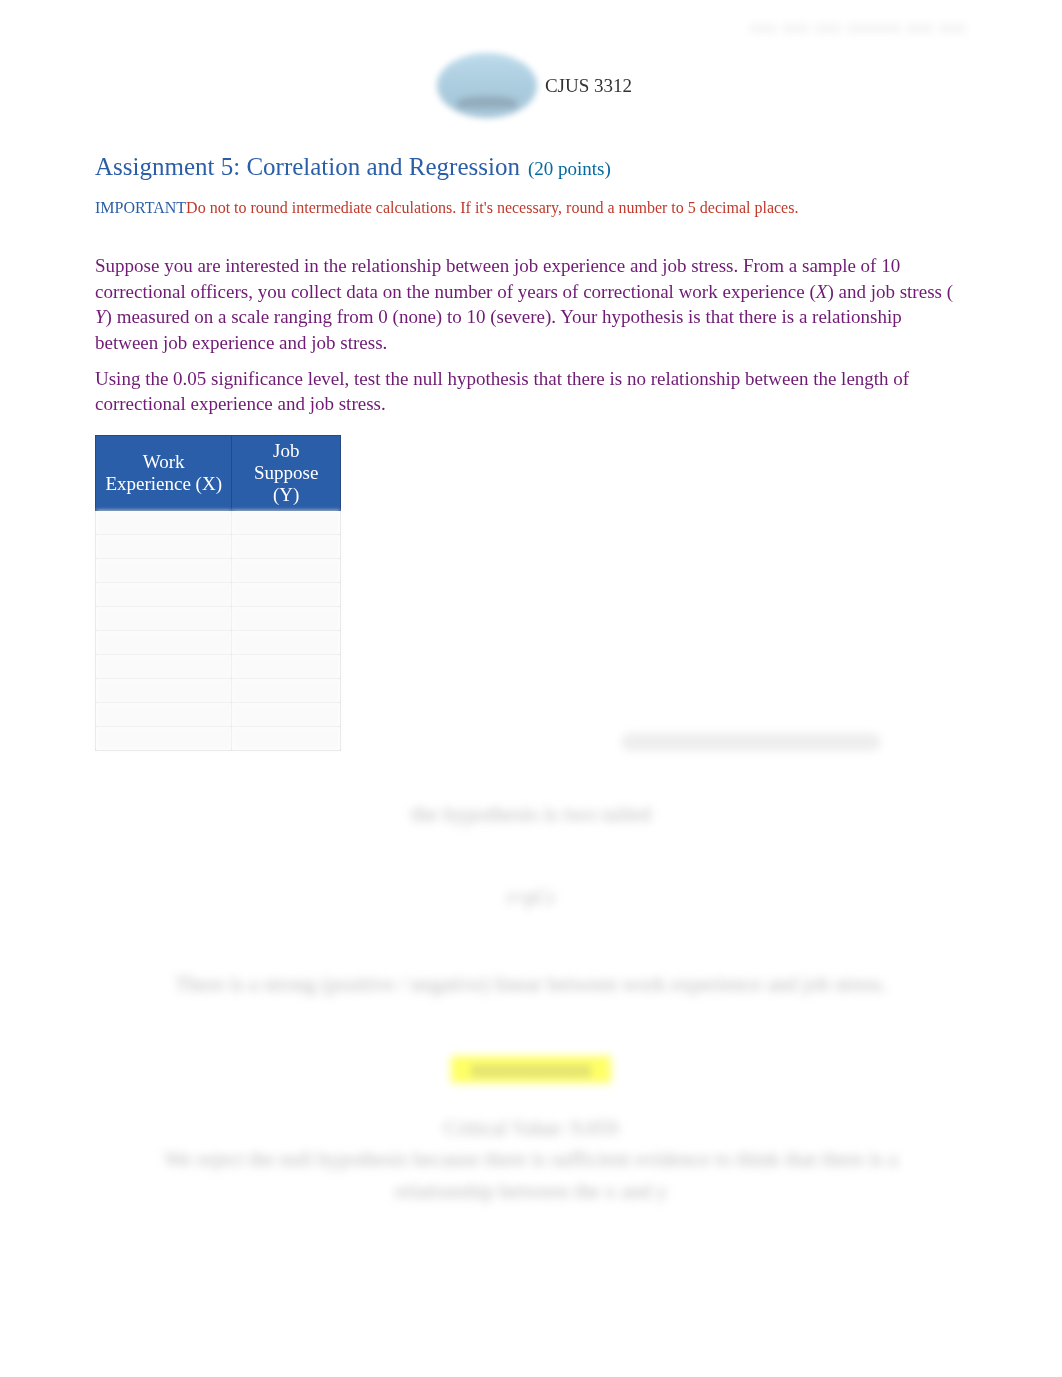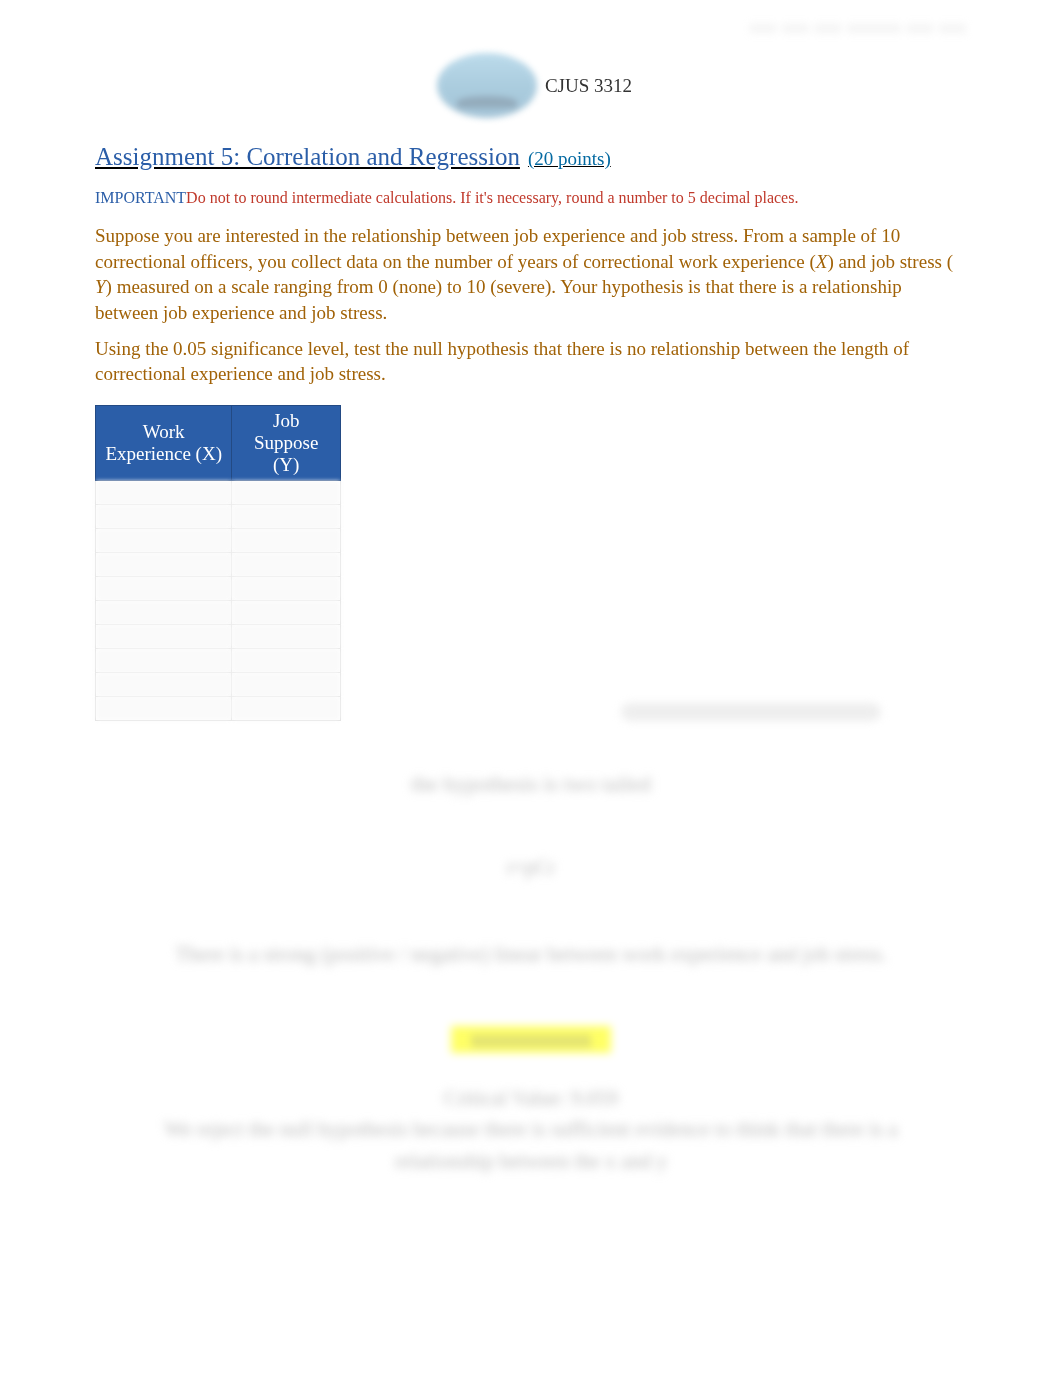--- a/index.html
+++ b/index.html
@@ -57,48 +57,47 @@
       background: #2a5a7a;
       border-radius: 50% 50% 0 0;
     }
     .course-code {
       font-size: 19px;
       color: #333;
       align-self: flex-start;
       margin-top: 30px;
     }
     .title-row {
-      margin-top: 18px;
+      margin-top: 28px;
       display: flex;
       align-items: baseline;
       gap: 8px;
-      text-decoration: underline;
     }
     .title-main {
       font-size: 25px;
       color: #2b5ea8;
     }
     .title-points {
       font-size: 19px;
       color: #0369a1;
     }
     .important-row {
       margin-top: 18px;
       font-size: 16px;
     }
     .important-label {
       color: #2b5ea8;
     }
     .important-text {
       color: #c0392b;
     }
     .body-text {
-      margin-top: 16px;
-      font-size: 19px;
-      color: #a16207;
+      margin-top: 36px;
+      font-size: 19px;
+      color: #701a75;
       line-height: 1.35;
     }
     .body-text p {
       margin-bottom: 10px;
     }
     .italic {
       font-style: italic;
     }
     .table-area {
       margin-top: 18px;

